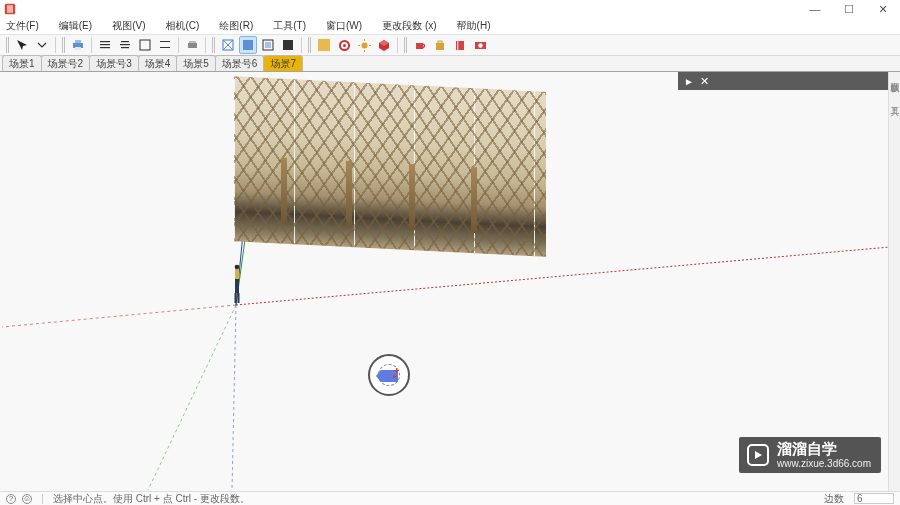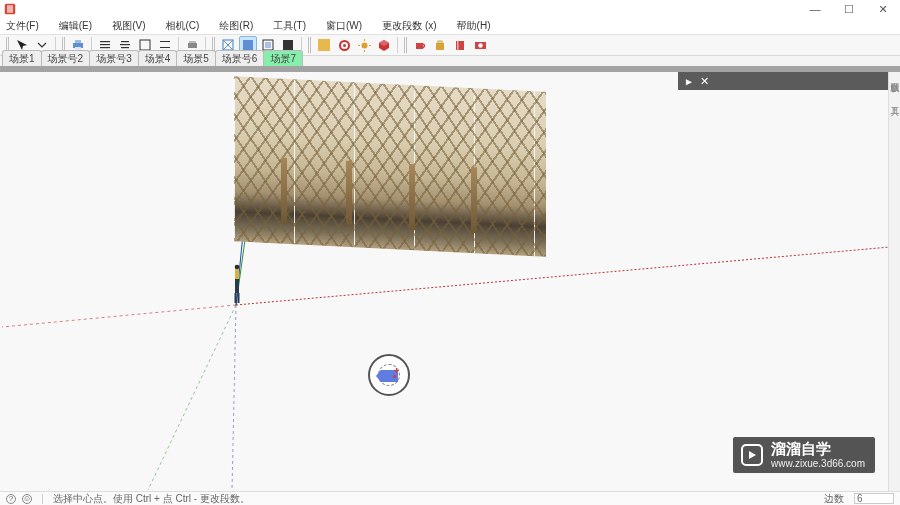--- a/index.html
+++ b/index.html
@@ -61,34 +61,34 @@
   .tb-btn.active { border-color:#7eb4ea; background:#cde6f7; }
   .tb-sep { width:1px; height:16px; background:#d0d0d0; margin:0 2px; }
 
   
   .scene-tabs {
     height: 16px;
     display: flex;
     align-items: flex-end;
     padding-left: 2px;
     background: #f4f4f4;
-    border-bottom: 6px solid #a3a3a3;
+    border-bottom: 1px solid #a3a3a3;
     font-size: 10px;
     color: #444;
   }
   .scene-tabs span {
     padding: 1px 6px 0 6px;
     border: 1px solid #bbb;
     border-bottom: none;
     margin-right: -1px;
     background: #eee;
     border-radius: 3px 3px 0 0;
     cursor: default;
   }
-  .scene-tabs span.active { background: #86efac; font-weight: 500; }
+  .scene-tabs span.active { background: #eab308; font-weight: 500; }
 
   
   .viewport {
     position: relative;
     width: 100%;
     height: 419px;
     background: #f8f8f8;
     overflow: hidden;
   }
 
@@ -192,21 +192,21 @@
     padding: 0 6px;
   }
   .status-bar .left { display:flex; align-items:center; gap:6px; }
   .status-bar .left .ico { width:10px; height:10px; border-radius:50%; border:1px solid #888; display:flex; align-items:center; justify-content:center; font-size:8px; }
   .status-bar .sep { width:1px; height:10px; background:#ccc; margin:0 4px;}
   .status-bar .right { margin-left:auto; display:flex; align-items:center; gap:10px; }
   .status-bar .box { width:40px; height:11px; border:1px solid #ccc; background:#fff; display:inline-flex; align-items:center; padding:0 2px; }
 
   
   .watermark {
-    position:absolute; right:25px; bottom:18px;
+    position:absolute; right:19px; bottom:18px;
     height:36px; padding:0 10px 0 8px;
     background:#2b2b2bcc;
     color:#fff;
     display:flex; align-items:center; gap:8px;
     border-radius:2px;
     pointer-events:none;
   }
   .watermark .play {
     width:22px; height:22px; border:2px solid #fff; border-radius:5px;
     display:flex; align-items:center; justify-content:center;

